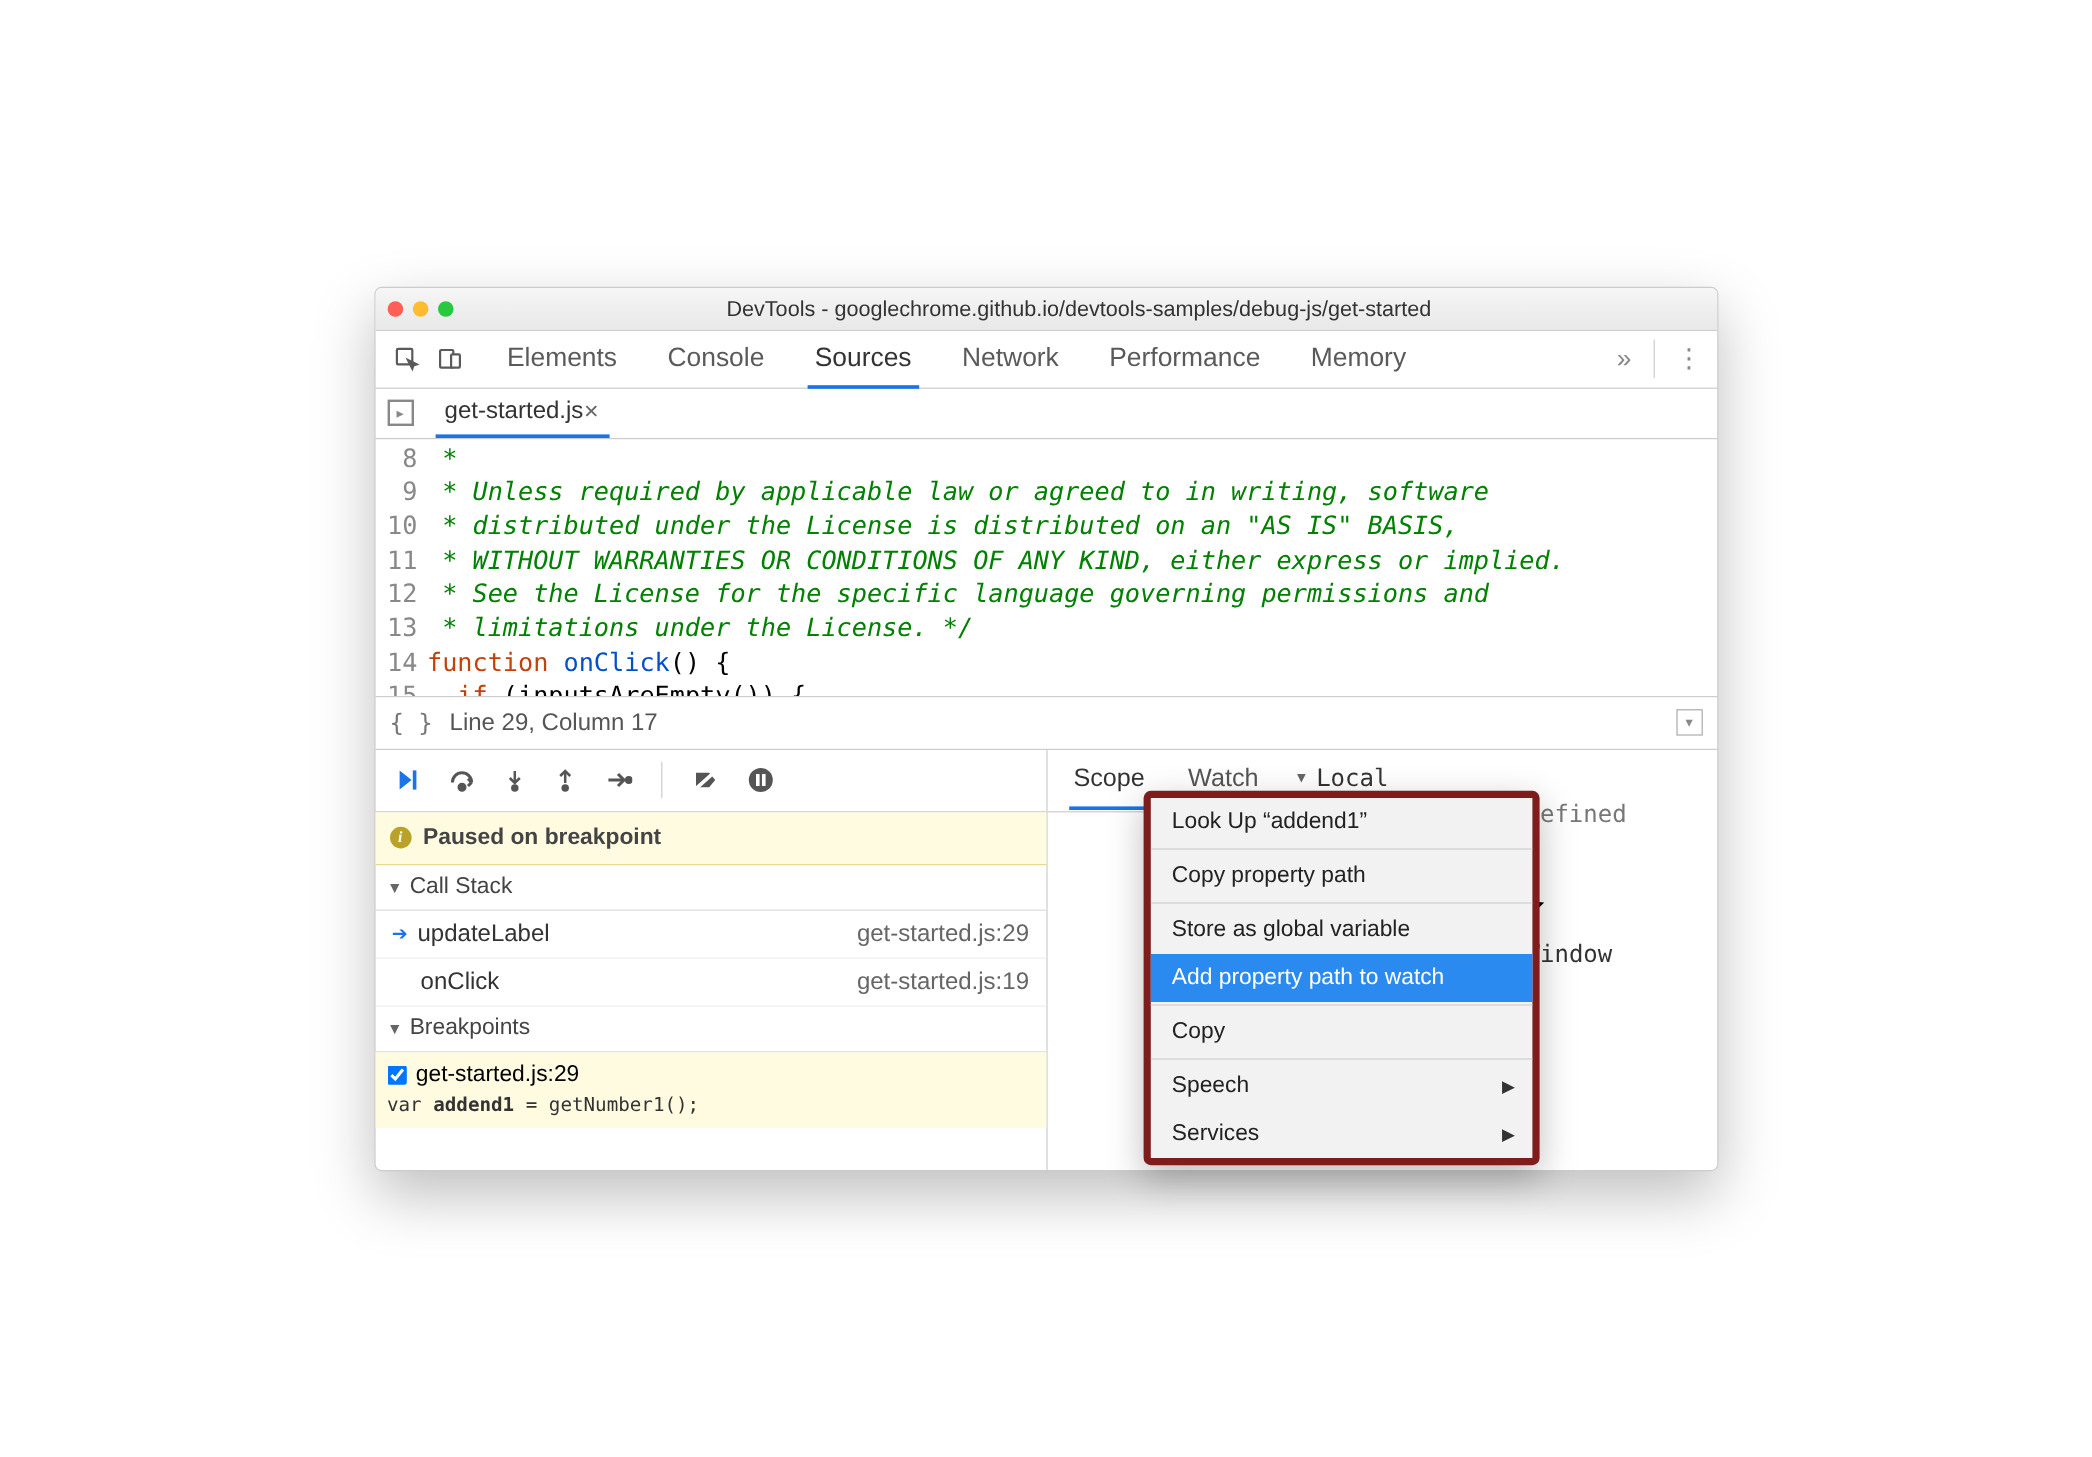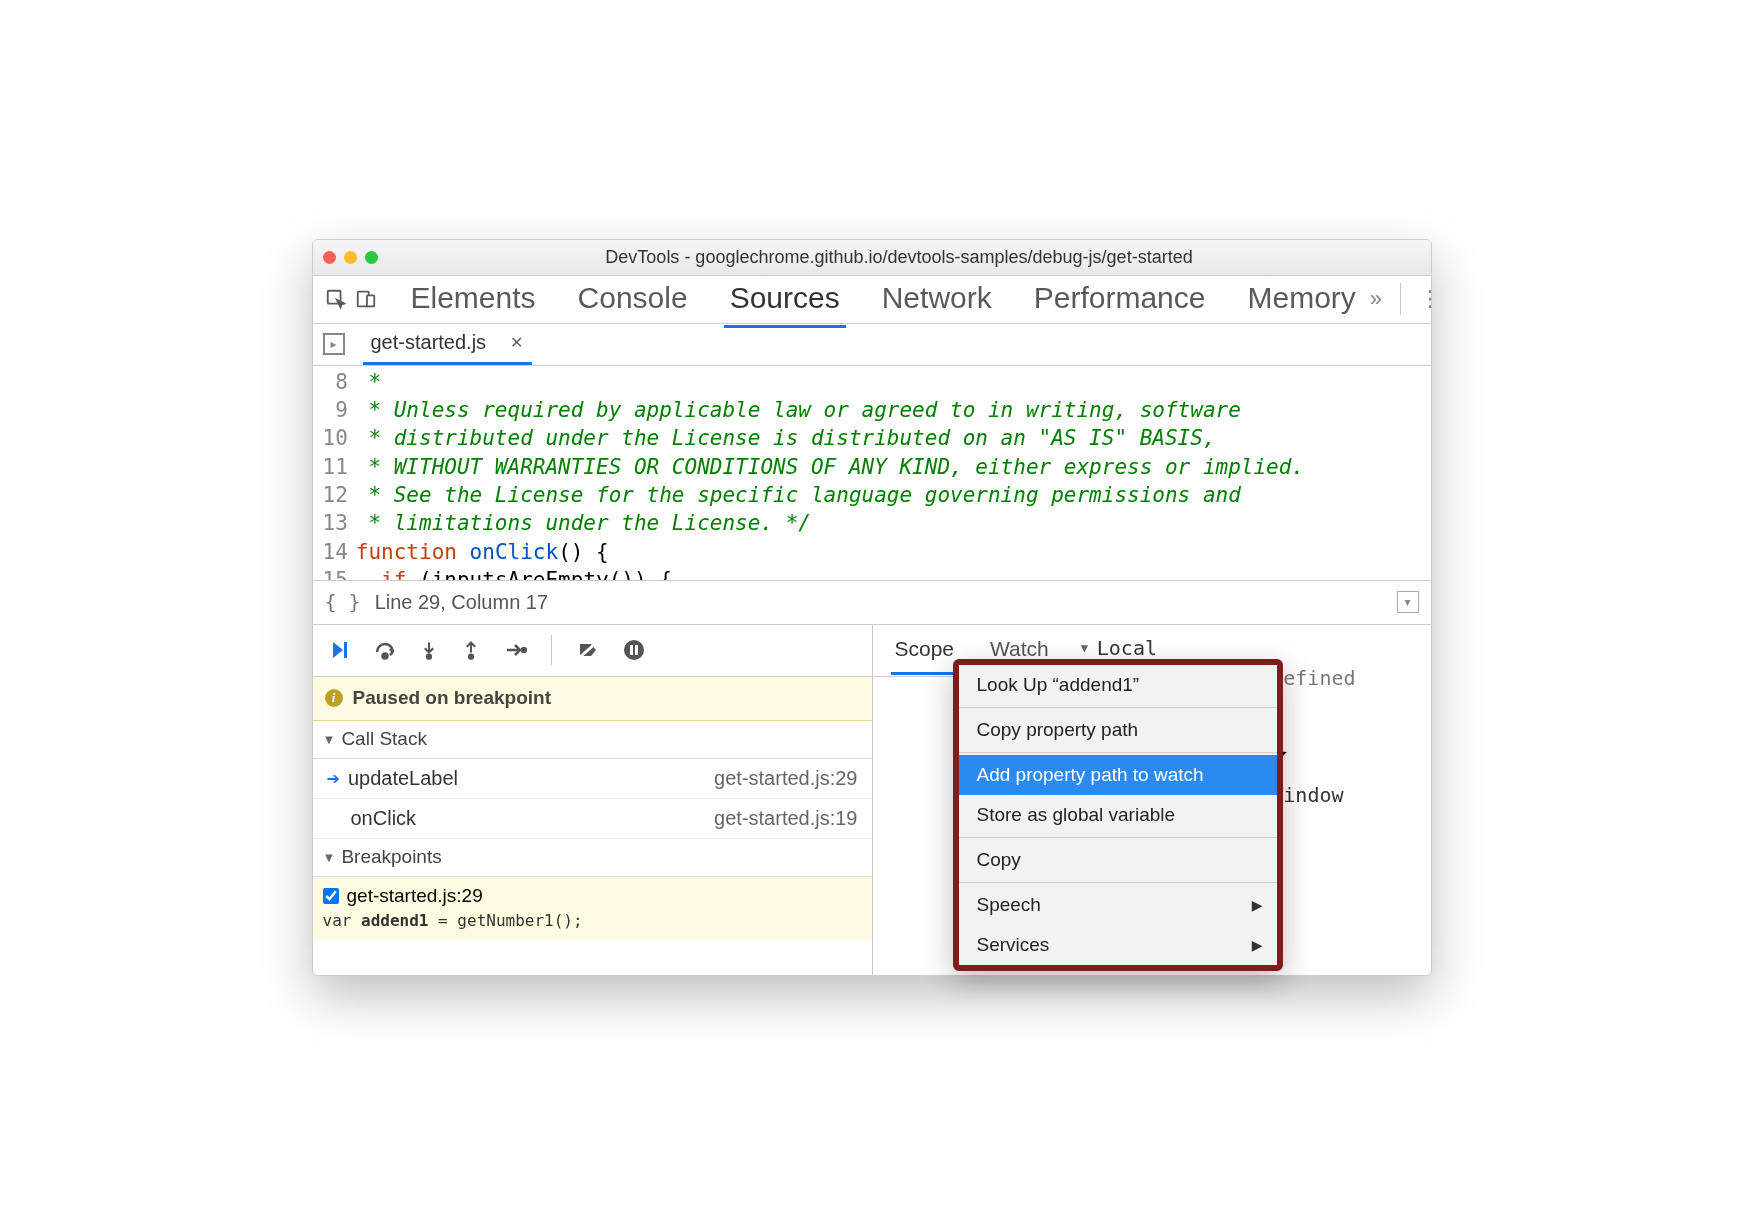--- a/index.html
+++ b/index.html
@@ -44,41 +44,41 @@
     padding: 0 12px;
     gap: 8px;
   }
   .toolbar-icon {
     width: 28px; height: 28px;
     display:flex; align-items:center; justify-content:center;
     color:#5a5a5a;
   }
   .tabs-group { display:flex; gap:30px; margin-left:20px; }
   .tab {
-    font-size:30px; color:#5a5a5a; padding: 10px 6px;
+    font-size:22px; color:#5a5a5a; padding: 10px 6px;
     cursor:pointer;
     border-bottom: 3px solid transparent;
   }
   .tab.active { color:#333; border-bottom-color:#1a73e8; }
   .toolbar-right { margin-left:auto; display:flex; align-items:center; gap:18px; color:#888;}
   .divider-v { width:1px; height:32px; background:#ccc; }
   .file-tabbar {
     height: 42px; display:flex; align-items:center;
     border-bottom: 1px solid #ccc;
     padding: 0 10px;
   }
   .show-nav-icon {
     width:22px; height:22px; border:2px solid #888; display:flex;
     align-items:center; justify-content:center; margin-right:18px;
   }
   .show-nav-icon::before{content:"▸"; font-size:12px; color:#888;}
   .file-tab {
     font-size:20px; color:#333; padding: 8px 8px;
     border-bottom:3px solid #1a73e8;
-    display:flex; align-items:center; gap:24px;
+    display:flex; align-items:center; gap:0;
   }
   .close-x { color:#666; font-size:16px; }
   .code-area {
     display:flex; font-family: Menlo, Consolas, monospace;
     font-size:21px; line-height:1.35;
     height: 215px; overflow:hidden;
     border-bottom:1px solid #ccc;
   }
   .gutter { text-align:right; color:#888; padding:2px 8px 0 10px; }
   .gutter div { height:28.4px; }
@@ -360,22 +360,22 @@
           <span>Glob</span>
           <span class="wval">Window</span>
         </div>
       </div>
 
       <div class="context-menu" id="context-menu">
           <div class="cm-item">Look Up “addend1”</div>
           <div class="cm-sep"></div>
           <div class="cm-item">Copy property path</div>
           <div class="cm-sep"></div>
+          <div class="cm-item">Store as global variable</div>
           <div class="cm-item highlighted">Add property path to watch</div>
-          <div class="cm-item">Store as global variable</div>
           <div class="cm-sep"></div>
           <div class="cm-item">Copy</div>
           <div class="cm-sep"></div>
           <div class="cm-item">Speech<span class="cm-arrow">▶</span></div>
           <div class="cm-item">Services<span class="cm-arrow">▶</span></div>
         </div>
       <div class="cursor-ptr">➤</div>
     </div>
   </div>
 

